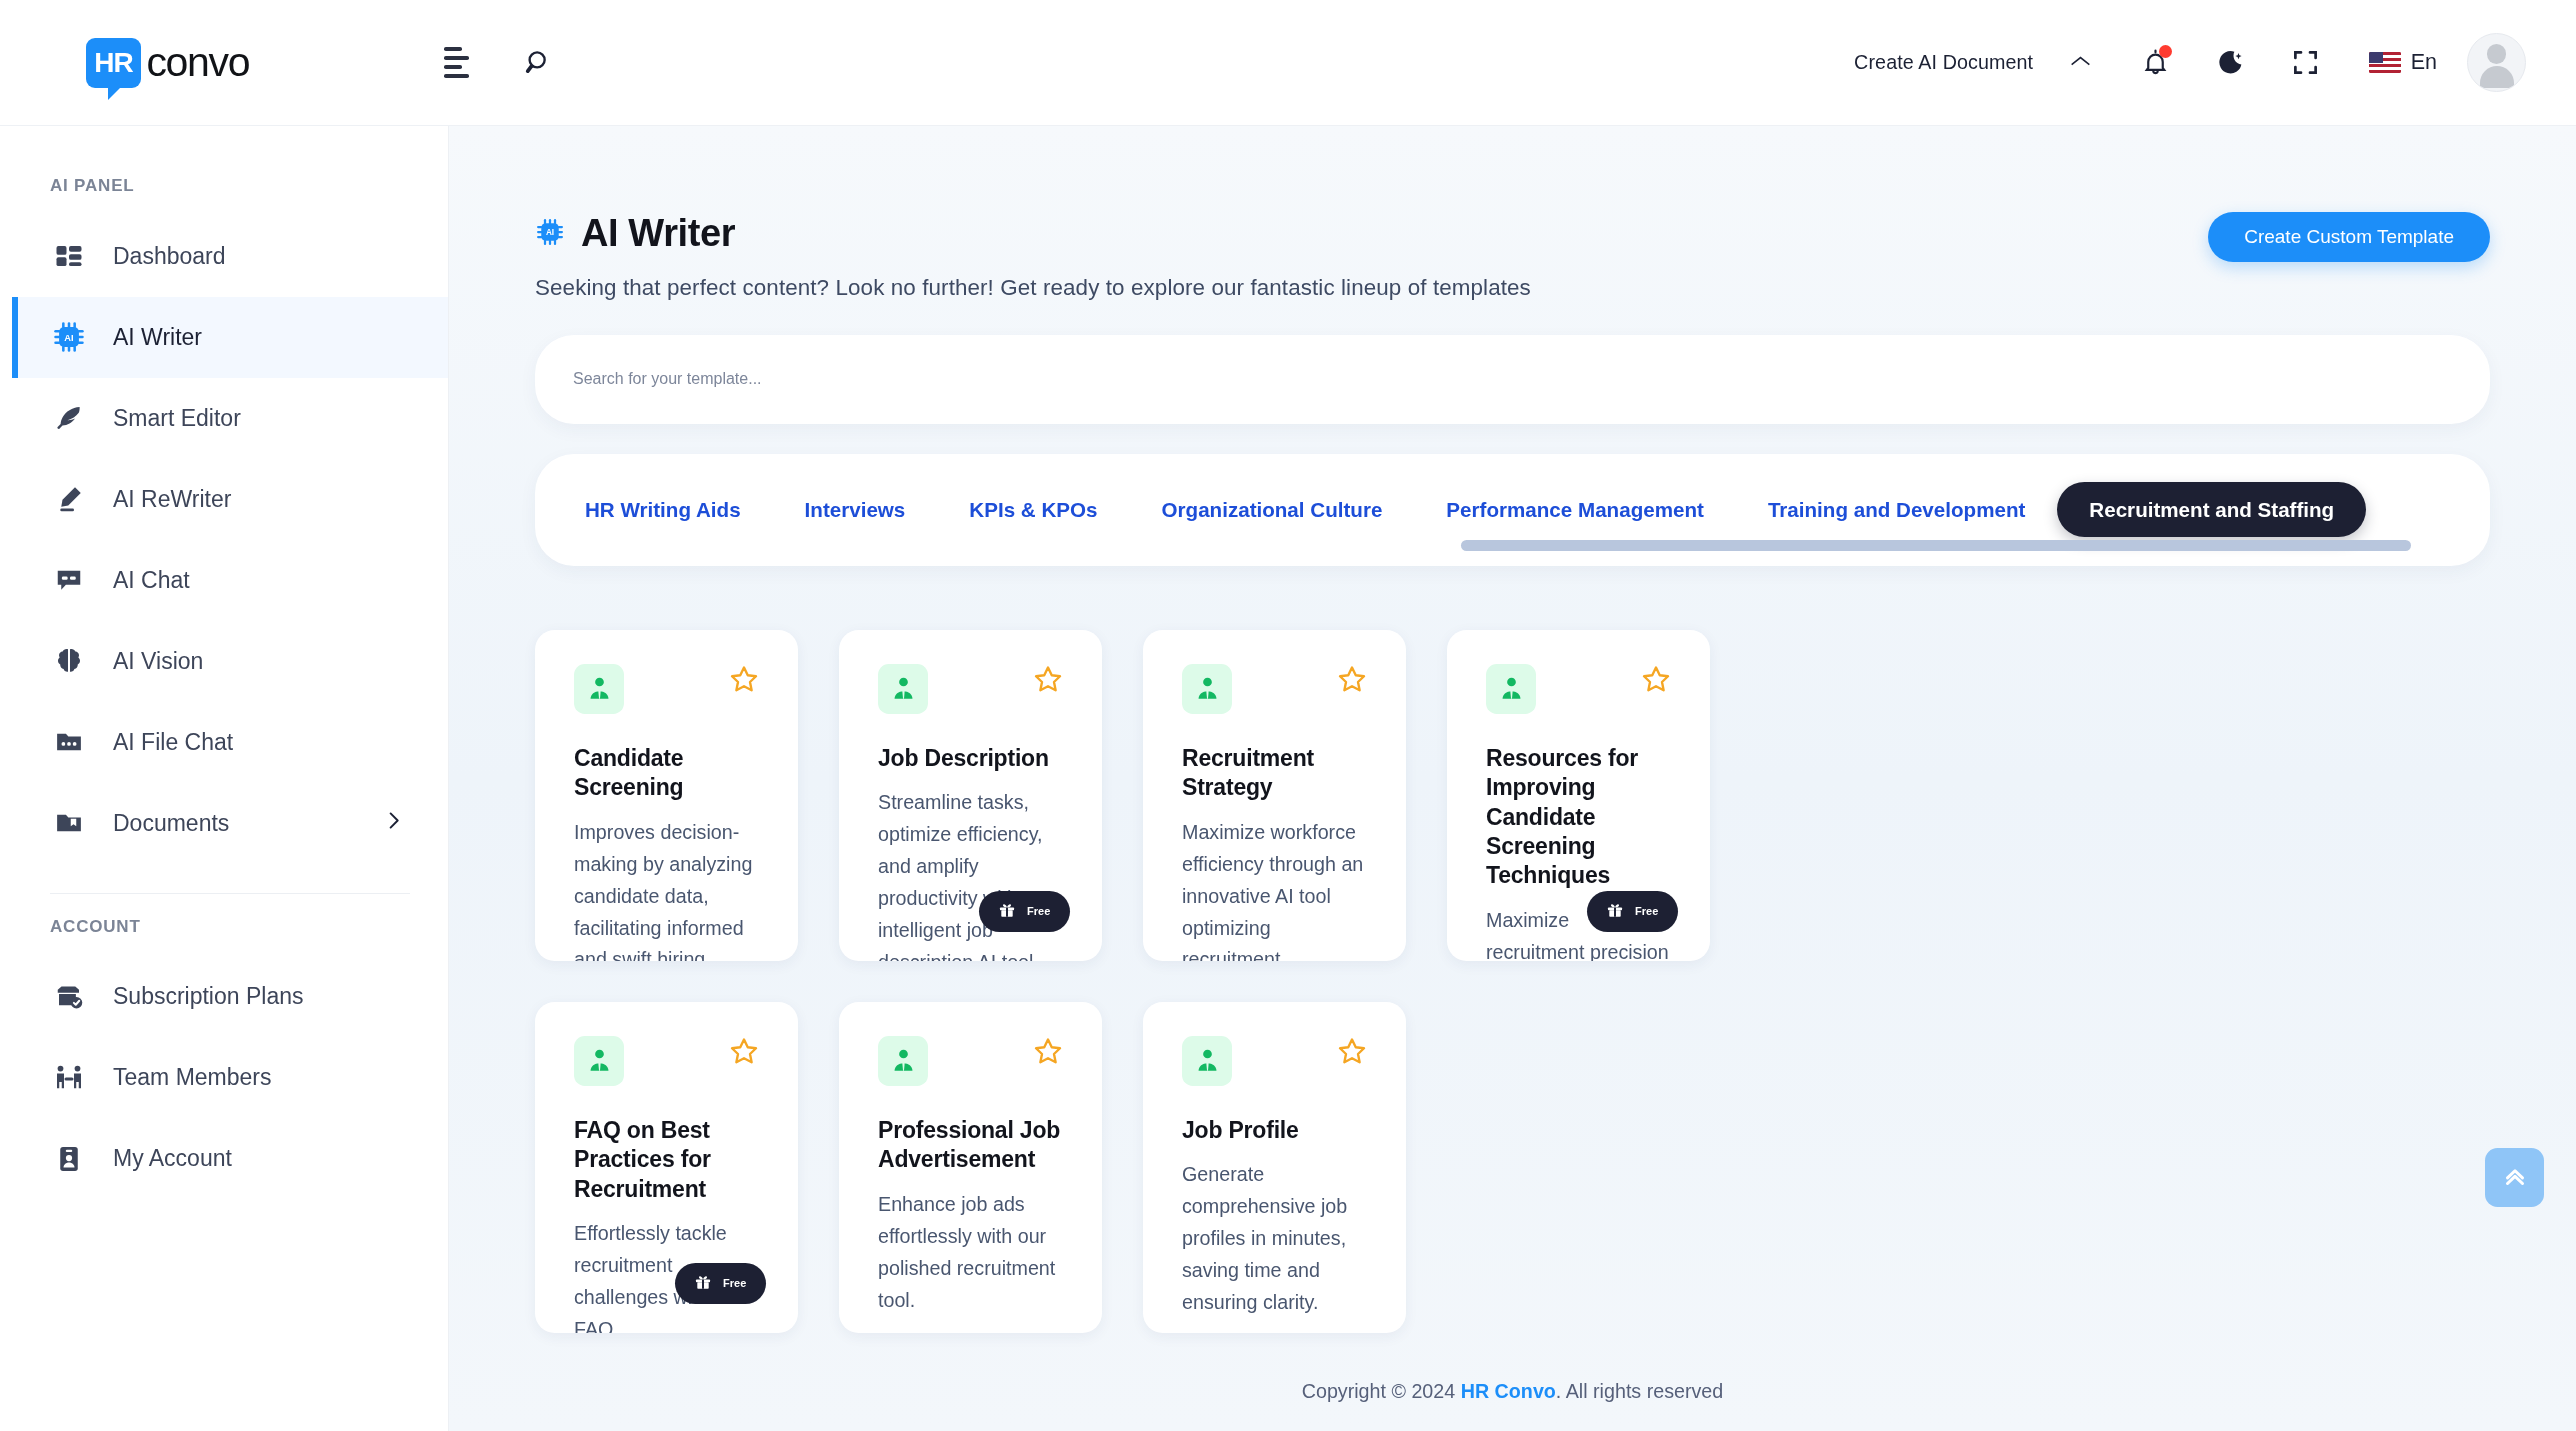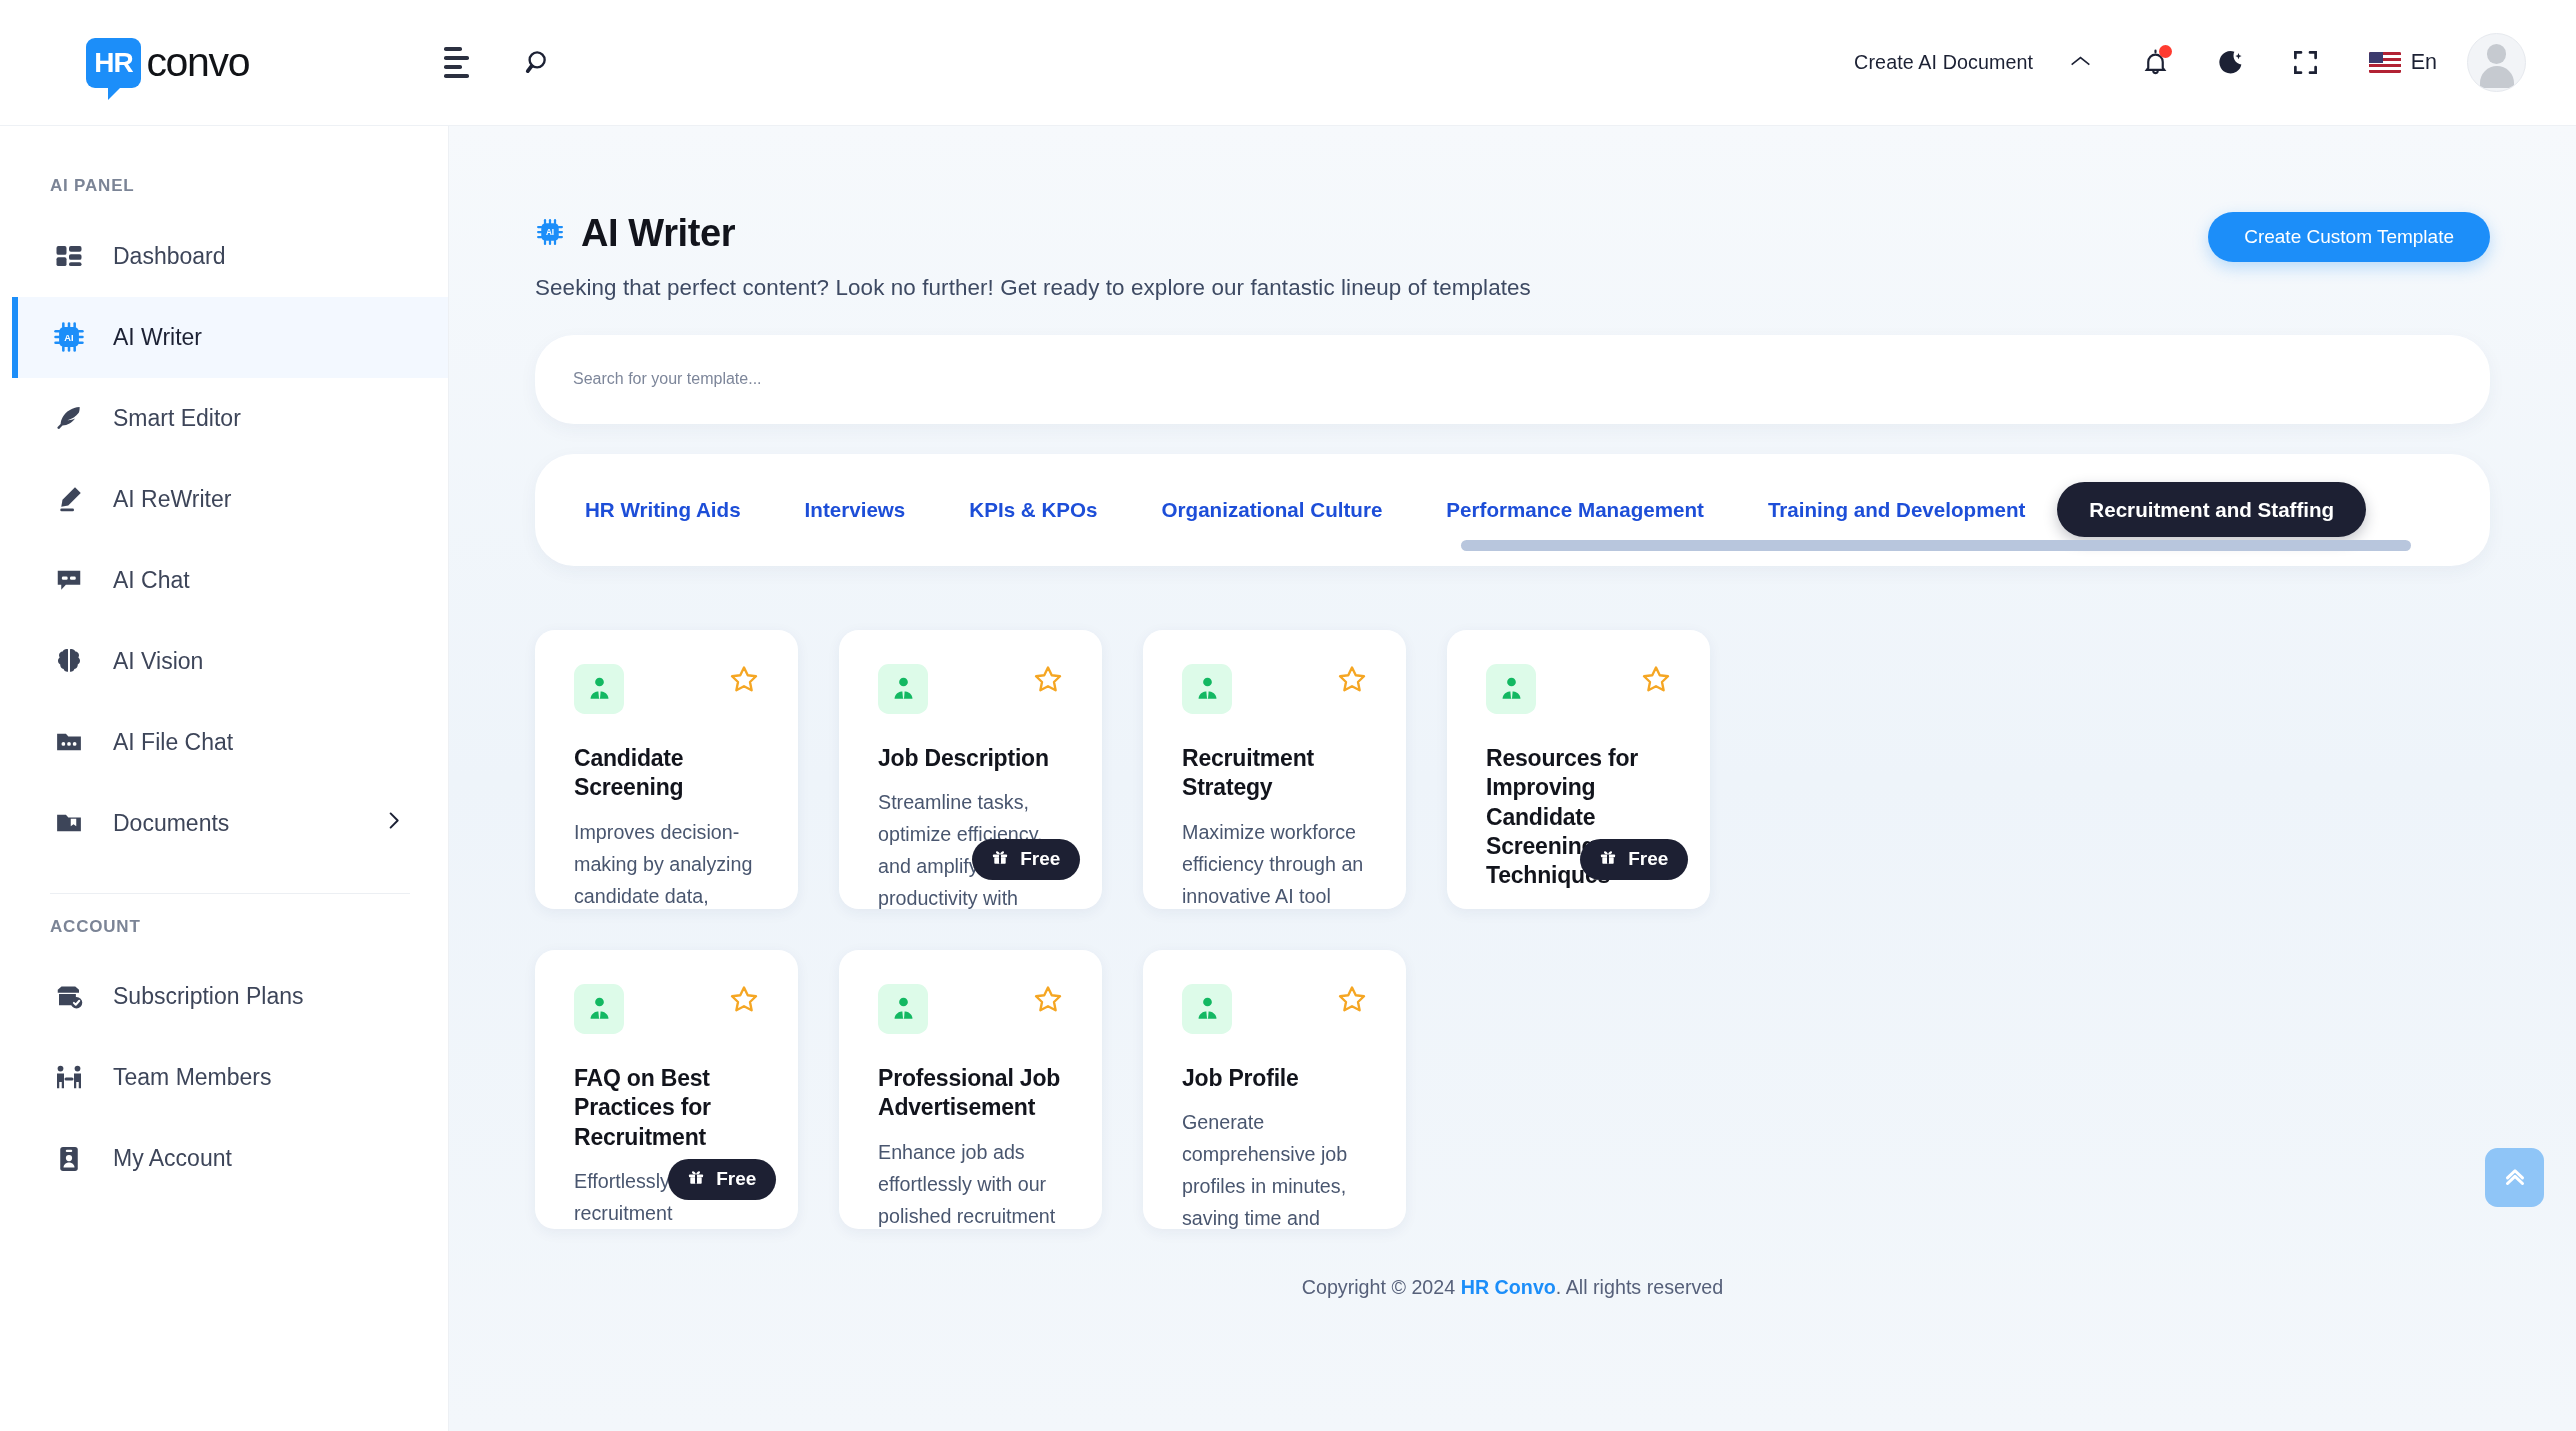--- a/index.html
+++ b/index.html
@@ -125,37 +125,37 @@
     position:absolute; left: 926px; right: 79px; bottom: 14.3px; height: 11.6px;
     background:#b8c6dd; border-radius: 7.2px;
   }
 
   
   .cards-grid {
     margin-top: 64px;
     display: grid; grid-template-columns: repeat(4, 263px); gap: 41px;
   }
   .card {
-    background:#fff; border-radius: 19.7px; height: 279px; padding: 34px 39px 0 39px;
+    background:#fff; border-radius: 19.7px; height: 331px; padding: 34px 39px 0 39px;
     position: relative; overflow: hidden;
     box-shadow: 0 3.6px 14.3px rgba(30,55,95,.06);
   }
   .card-top { display:flex; align-items:flex-start; }
   .card-ico {
     width: 50px; height: 50px; border-radius: 10.7px; background:#ddfbe9;
     display:flex; align-items:center; justify-content:center;
   }
   .star { margin-left:auto; cursor:pointer; }
   .card-title { margin-top: 30px; font-size: 23px; font-weight: 700; color:#12141c; line-height: 1.28; letter-spacing:-0.2px;}
   .card-desc { margin-top: 14.3px; font-size: 19.7px; color:#49566f; line-height: 1.62; }
   .free-badge {
-    position:absolute; right: 22px; bottom: 29px;
+    position:absolute; right: 32px; bottom: 29px;
     background:#1d2033; color:#fff; border-radius: 23px; height: 41px;
     display:flex; align-items:center; gap: 10.7px; padding: 0 19.7px;
-    font-size: 19px; font-weight: 700; cursor:pointer;justify-content:space-between;
+    font-size: 11px; font-weight: 700; cursor:pointer;justify-content:space-between;
   }
 
   .footer { text-align:center; font-size: 19.7px; color:#56607a; padding-top: 47px; padding-bottom: 27px;}
   .footer b { color:#1c8ef9; }
 
   .to-top {
     position:absolute; right: 32px; bottom: 224px; width: 59px; height: 59px;
     background:#8fc5f7; border-radius: 12.5px; display:flex; align-items:center; justify-content:center; cursor:pointer;
   }
 </style>

